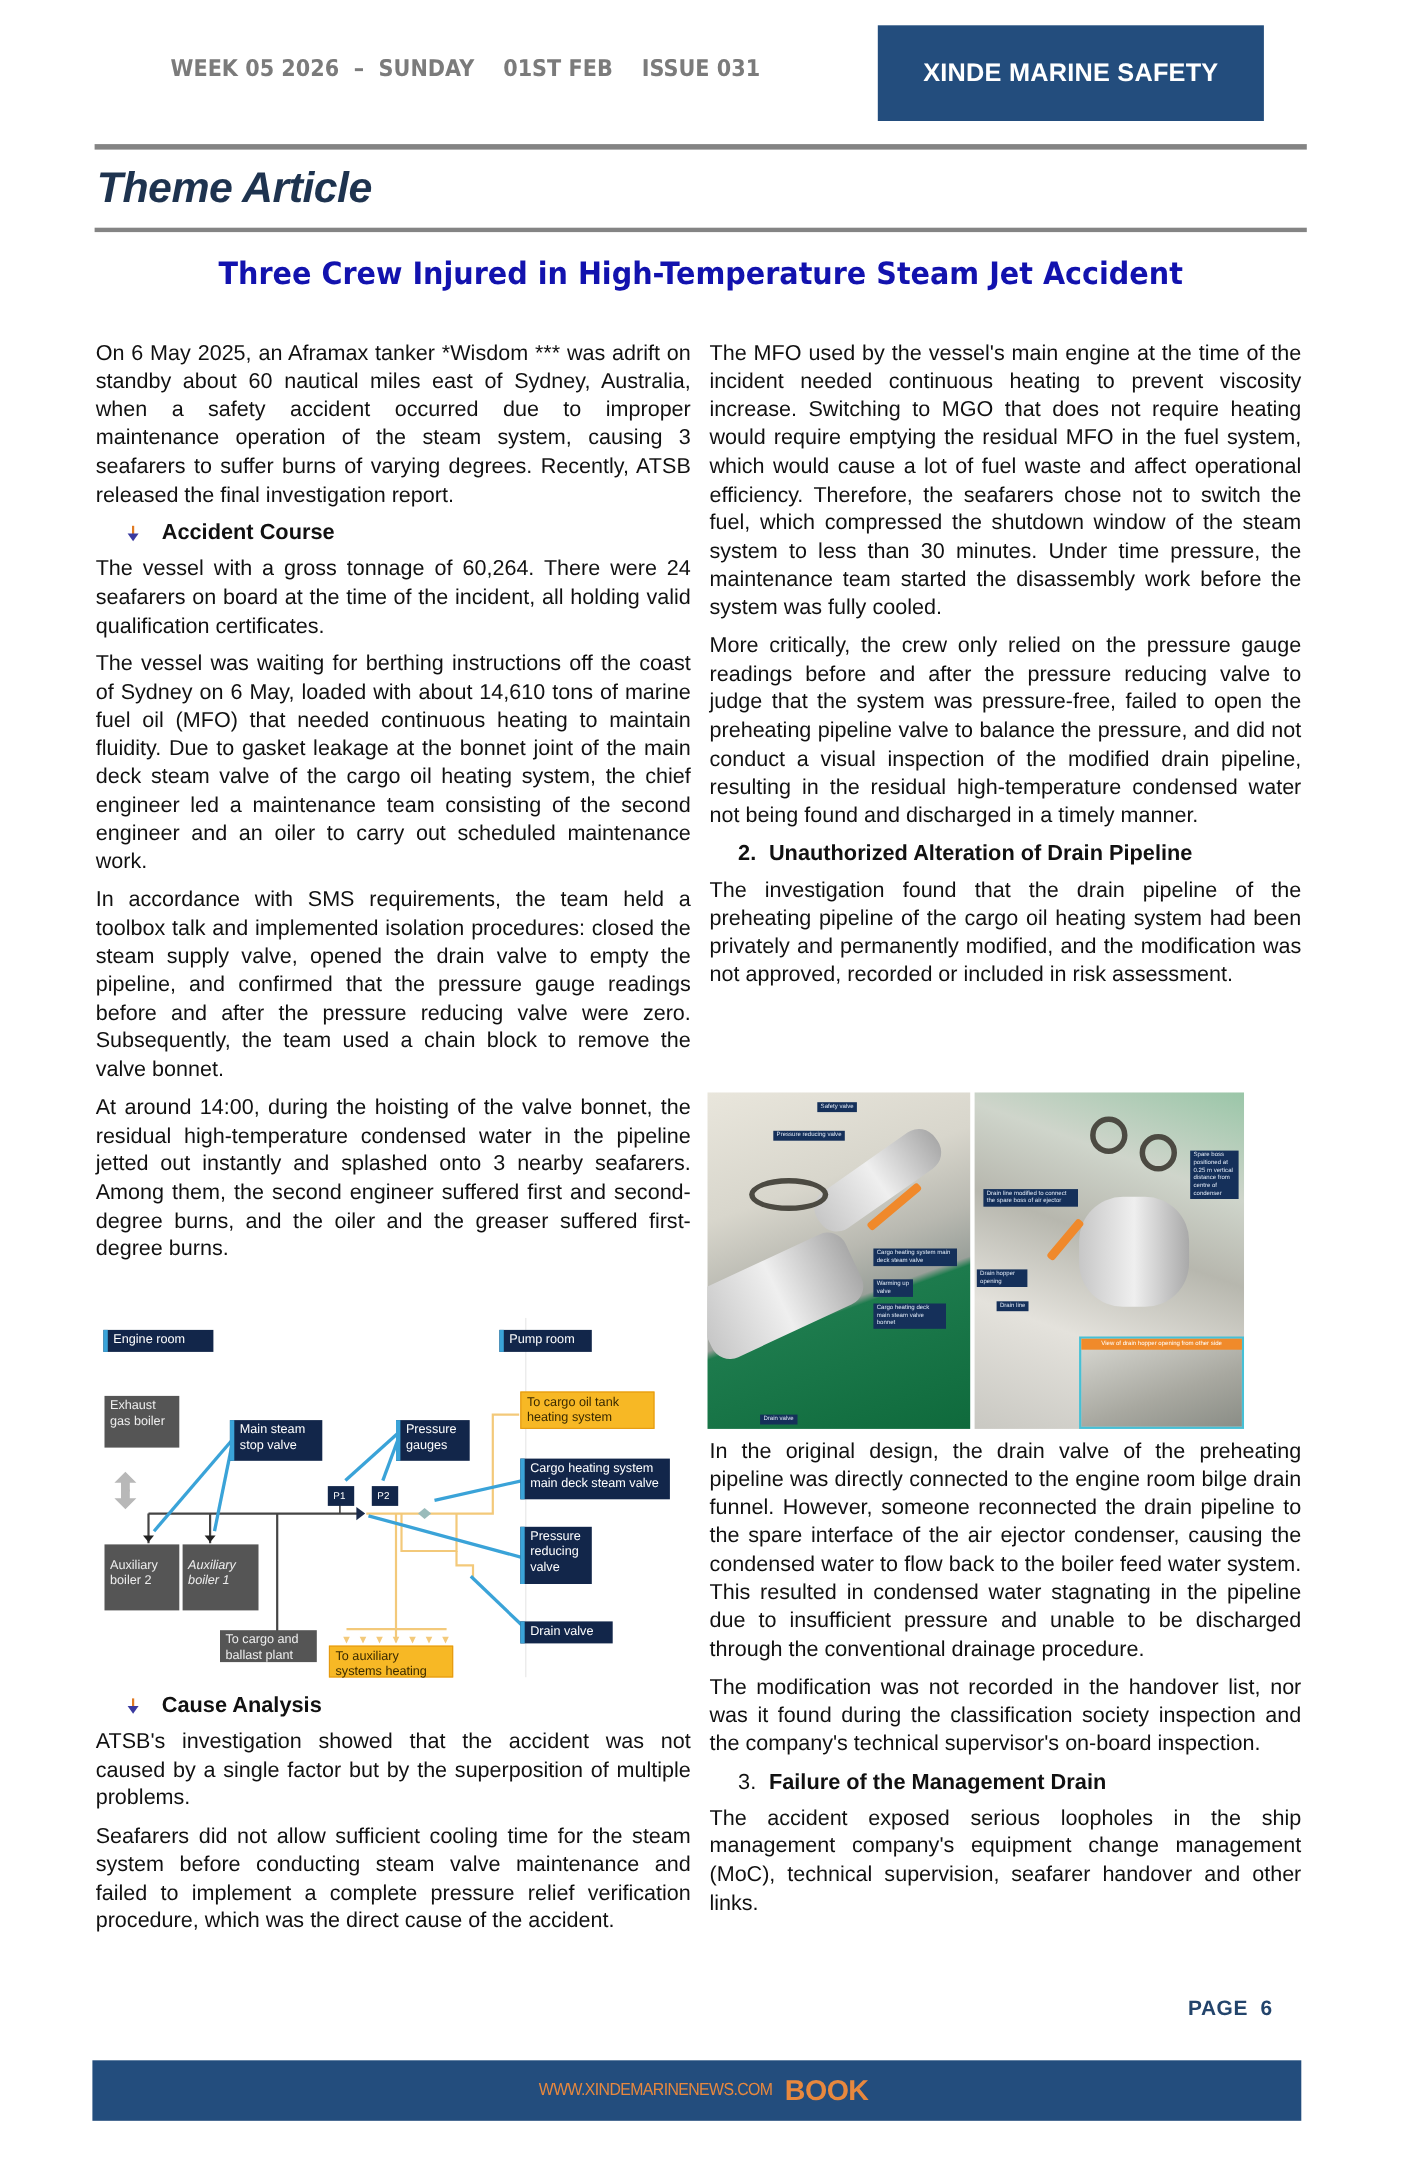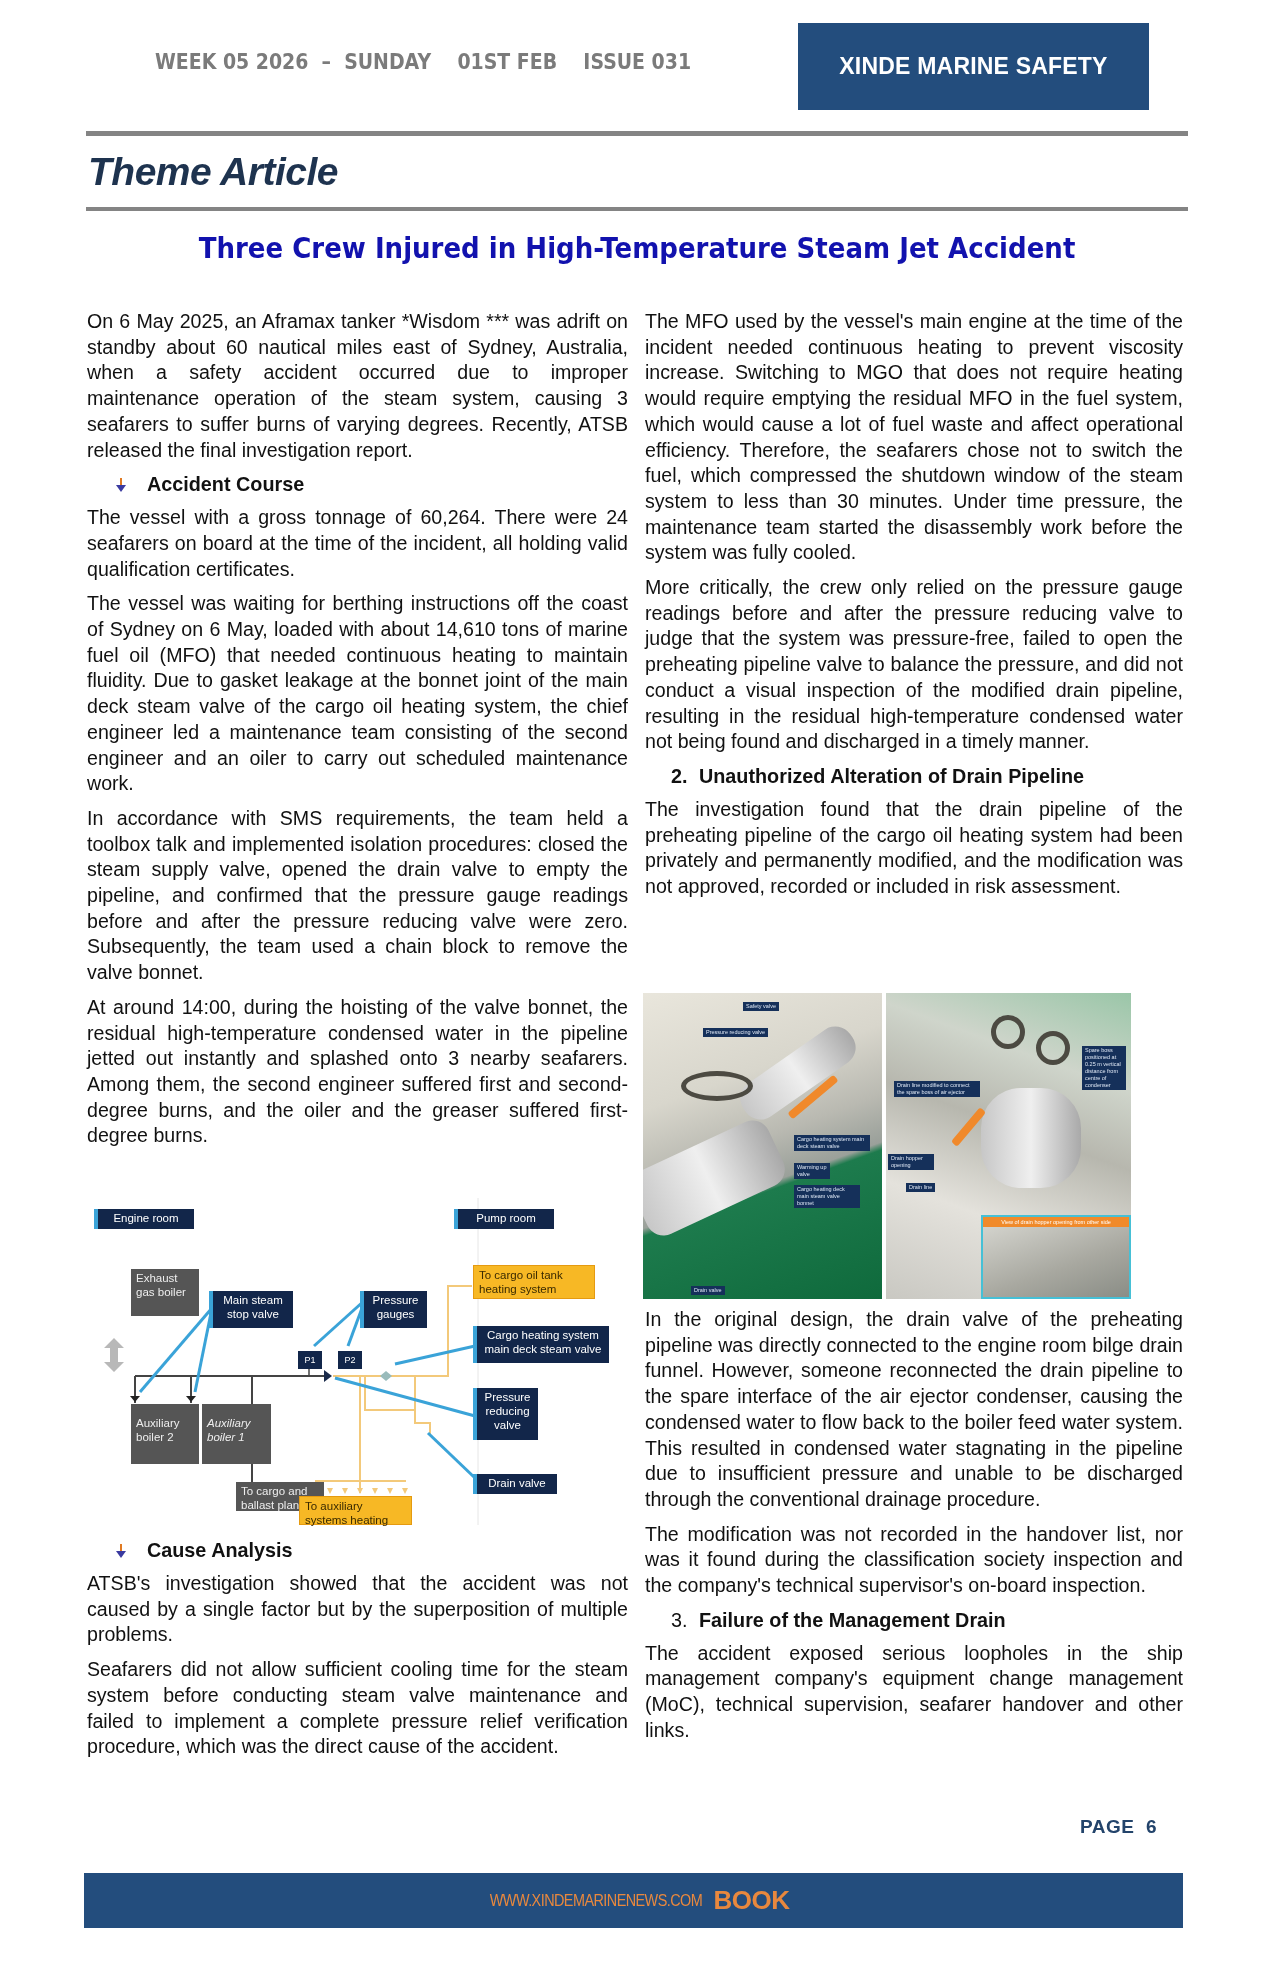--- a/index.html
+++ b/index.html
@@ -23,22 +23,22 @@
   .bullet-icon::before { content: ""; position: absolute; left: 7px; top: 1px; width: 2px; height: 10px; background: #e07a22; }
   .bullet-icon::after { content: ""; position: absolute; left: 3px; top: 8px; border-left: 5px solid transparent; border-right: 5px solid transparent; border-top: 7px solid #3a3aa0; }
   .num-head { font-weight: bold; font-size: 19.8px; line-height: 25px; margin: 2px 0 8px 0; padding-left: 26px; }
   .num-head .num { font-weight: normal; display: inline-block; width: 28px; }
   .num-head .num.bold { font-weight: bold; }
 
   
   .diagram { position: absolute; left: 90px; top: 1198px; width: 538px; height: 327px; background: #ffffff; font-family: "Liberation Sans", sans-serif; }
   .diagram svg { position: absolute; left: 0; top: 0; }
   .dlabel { position: absolute; font-size: 11.5px; line-height: 14px; padding: 2px 5px; box-sizing: border-box; }
-  .dl-navy { background: #12264a; color: #ffffff; border-left: 4px solid #3aa3d8; text-align: center; }
-  .dl-gray { background: #555555; color: #eeeeee; margin-left: 36px; }
+  .dl-navy { background: #12264a; color: #ffffff; border-left: 4px solid #3aa3d8; }
+  .dl-gray { background: #555555; color: #eeeeee; }
   .dl-yellow { background: #f7b825; color: #3a2a00; border: 1px solid #e59a10; }
 
   
   .photo { position: absolute; left: 643px; top: 993px; width: 488px; height: 306px; overflow: hidden; }
   .ph-left { position: absolute; left: 0; top: 0; width: 239px; height: 306px; background: linear-gradient(160deg, #e9e6dc 0%, #d8d6cc 30%, #b9b9b1 48%, #9aa09a 60%, #1d7b4d 62%, #0f6a3c 100%); }
   .ph-right { position: absolute; left: 243px; top: 0; width: 245px; height: 306px; background: linear-gradient(200deg, #9ac6a8 0%, #cfd5cb 25%, #b7b7ae 45%, #e4e2dc 70%, #c9c8c2 100%); }
   .ph-pipe { position: absolute; background: linear-gradient(90deg, #c7c7c7, #efefef, #a9a9a9); border-radius: 18px; }
   .ph-wheel { position: absolute; border: 5px solid #4c4a42; border-radius: 50%; }
   .ph-tag { position: absolute; background: #15305a; color: #dfe8f5; font-size: 5.5px; line-height: 7px; padding: 1px 3px; }
   .ph-inset { position: absolute; left: 338px; top: 222px; width: 150px; height: 84px; border: 2px solid #46c0d6; background: linear-gradient(160deg, #d9d9d3, #a8a8a0 60%, #8a8d86); box-sizing: border-box; }
@@ -112,21 +112,21 @@
       <line x1="122" y1="110" x2="50" y2="194"></line>
       <line x1="122" y1="110" x2="105" y2="194"></line>
       <line x1="275" y1="102" x2="224" y2="148"></line>
       <line x1="275" y1="102" x2="258" y2="148"></line>
       <line x1="385" y1="148" x2="305" y2="166"></line>
       <line x1="385" y1="218" x2="245" y2="180"></line>
       <line x1="385" y1="280" x2="338" y2="235"></line>
     </g>
   </svg>
   <div class="dlabel dl-navy" style="left:4px;top:11px;width:100px;height:20px;">Engine room</div>
-  <div class="dlabel dl-navy" style="left:364px;top:11px;width:100px;height:20px;">Pump room</div>
+  <div class="dlabel dl-navy" style="left:364px;top:11px;width:84px;height:20px;">Pump room</div>
   <div class="dlabel dl-gray" style="left:5px;top:71px;width:68px;height:47px;">Exhaust gas boiler</div>
   <div class="dlabel dl-navy" style="left:119px;top:93px;width:84px;height:37px;">Main steam stop valve</div>
   <div class="dlabel dl-navy" style="left:270px;top:93px;width:67px;height:37px;">Pressure gauges</div>
   <div class="dlabel dl-navy" style="left:208px;top:153px;width:24px;height:18px;font-size:9px;border-left:none;">P1</div>
   <div class="dlabel dl-navy" style="left:248px;top:153px;width:24px;height:18px;font-size:9px;border-left:none;">P2</div>
   <div class="dlabel dl-yellow" style="left:383px;top:67px;width:122px;height:34px;">To cargo oil tank heating system</div>
   <div class="dlabel dl-navy" style="left:383px;top:128px;width:136px;height:37px;">Cargo heating system main deck steam valve</div>
   <div class="dlabel dl-navy" style="left:383px;top:190px;width:65px;height:52px;">Pressure reducing valve</div>
   <div class="dlabel dl-navy" style="left:383px;top:276px;width:84px;height:20px;">Drain valve</div>
   <div class="dlabel dl-gray" style="left:5px;top:206px;width:68px;height:60px;padding-top:12px;">Auxiliary boiler 2</div>

